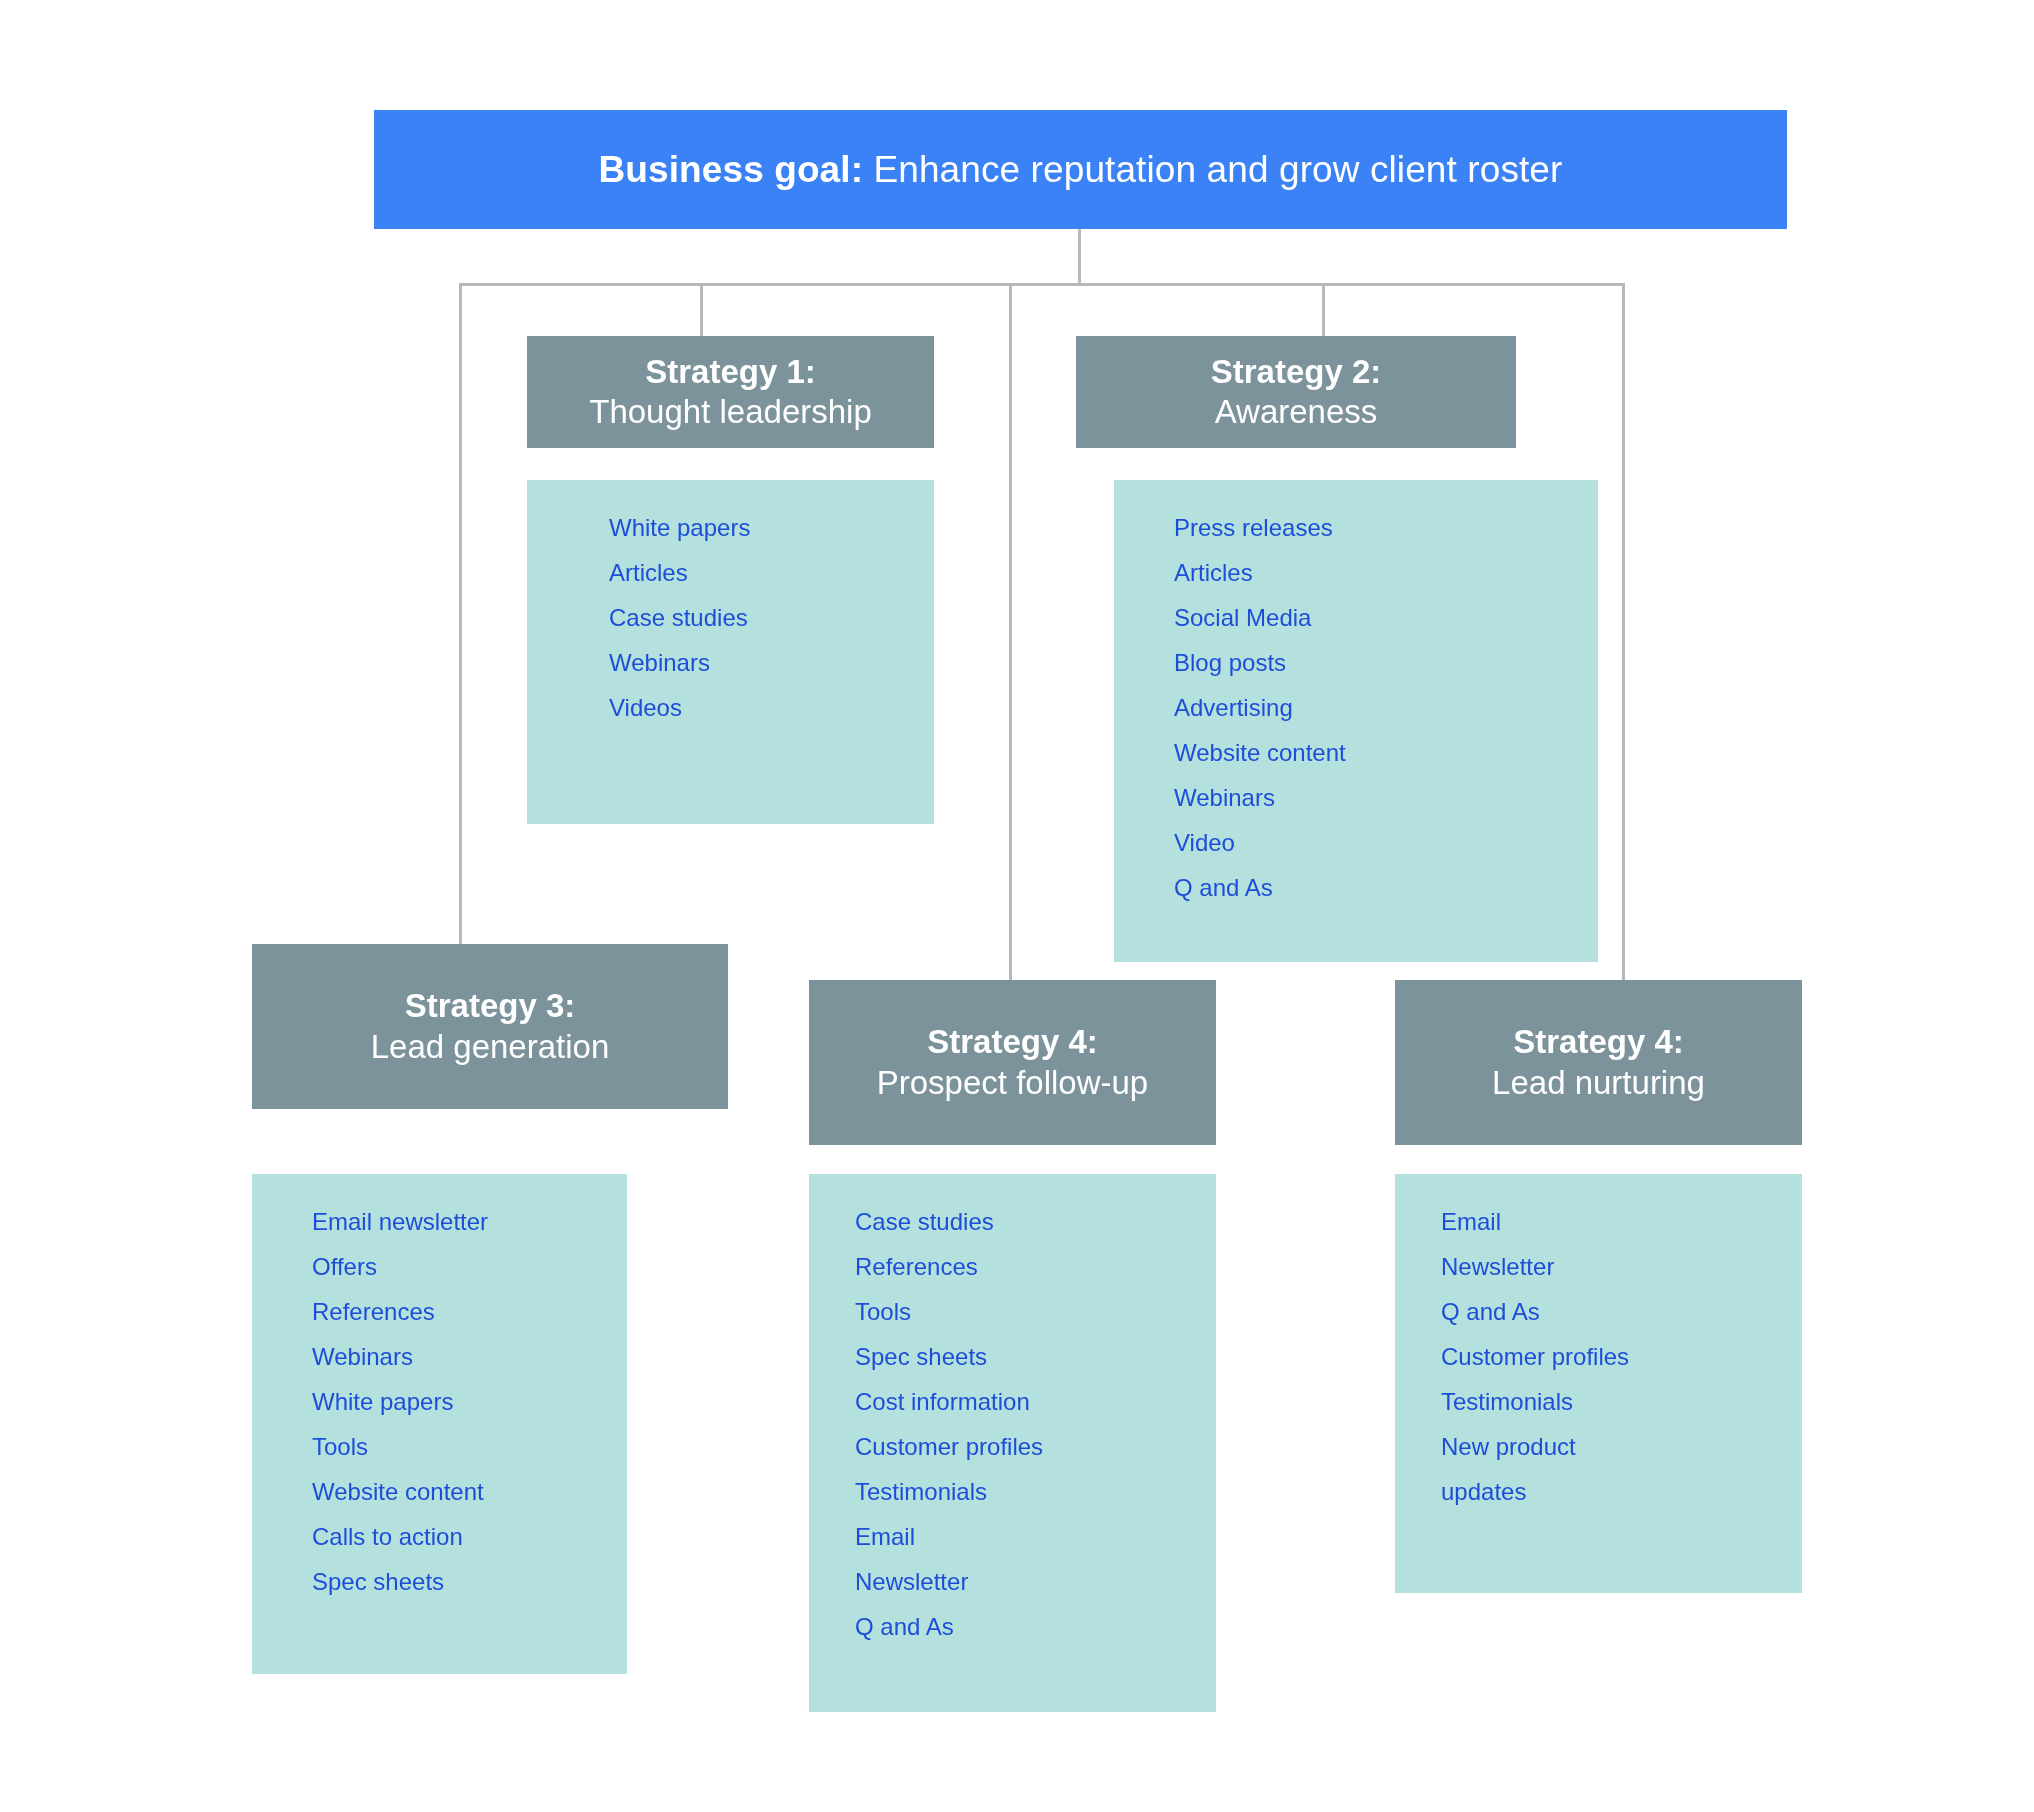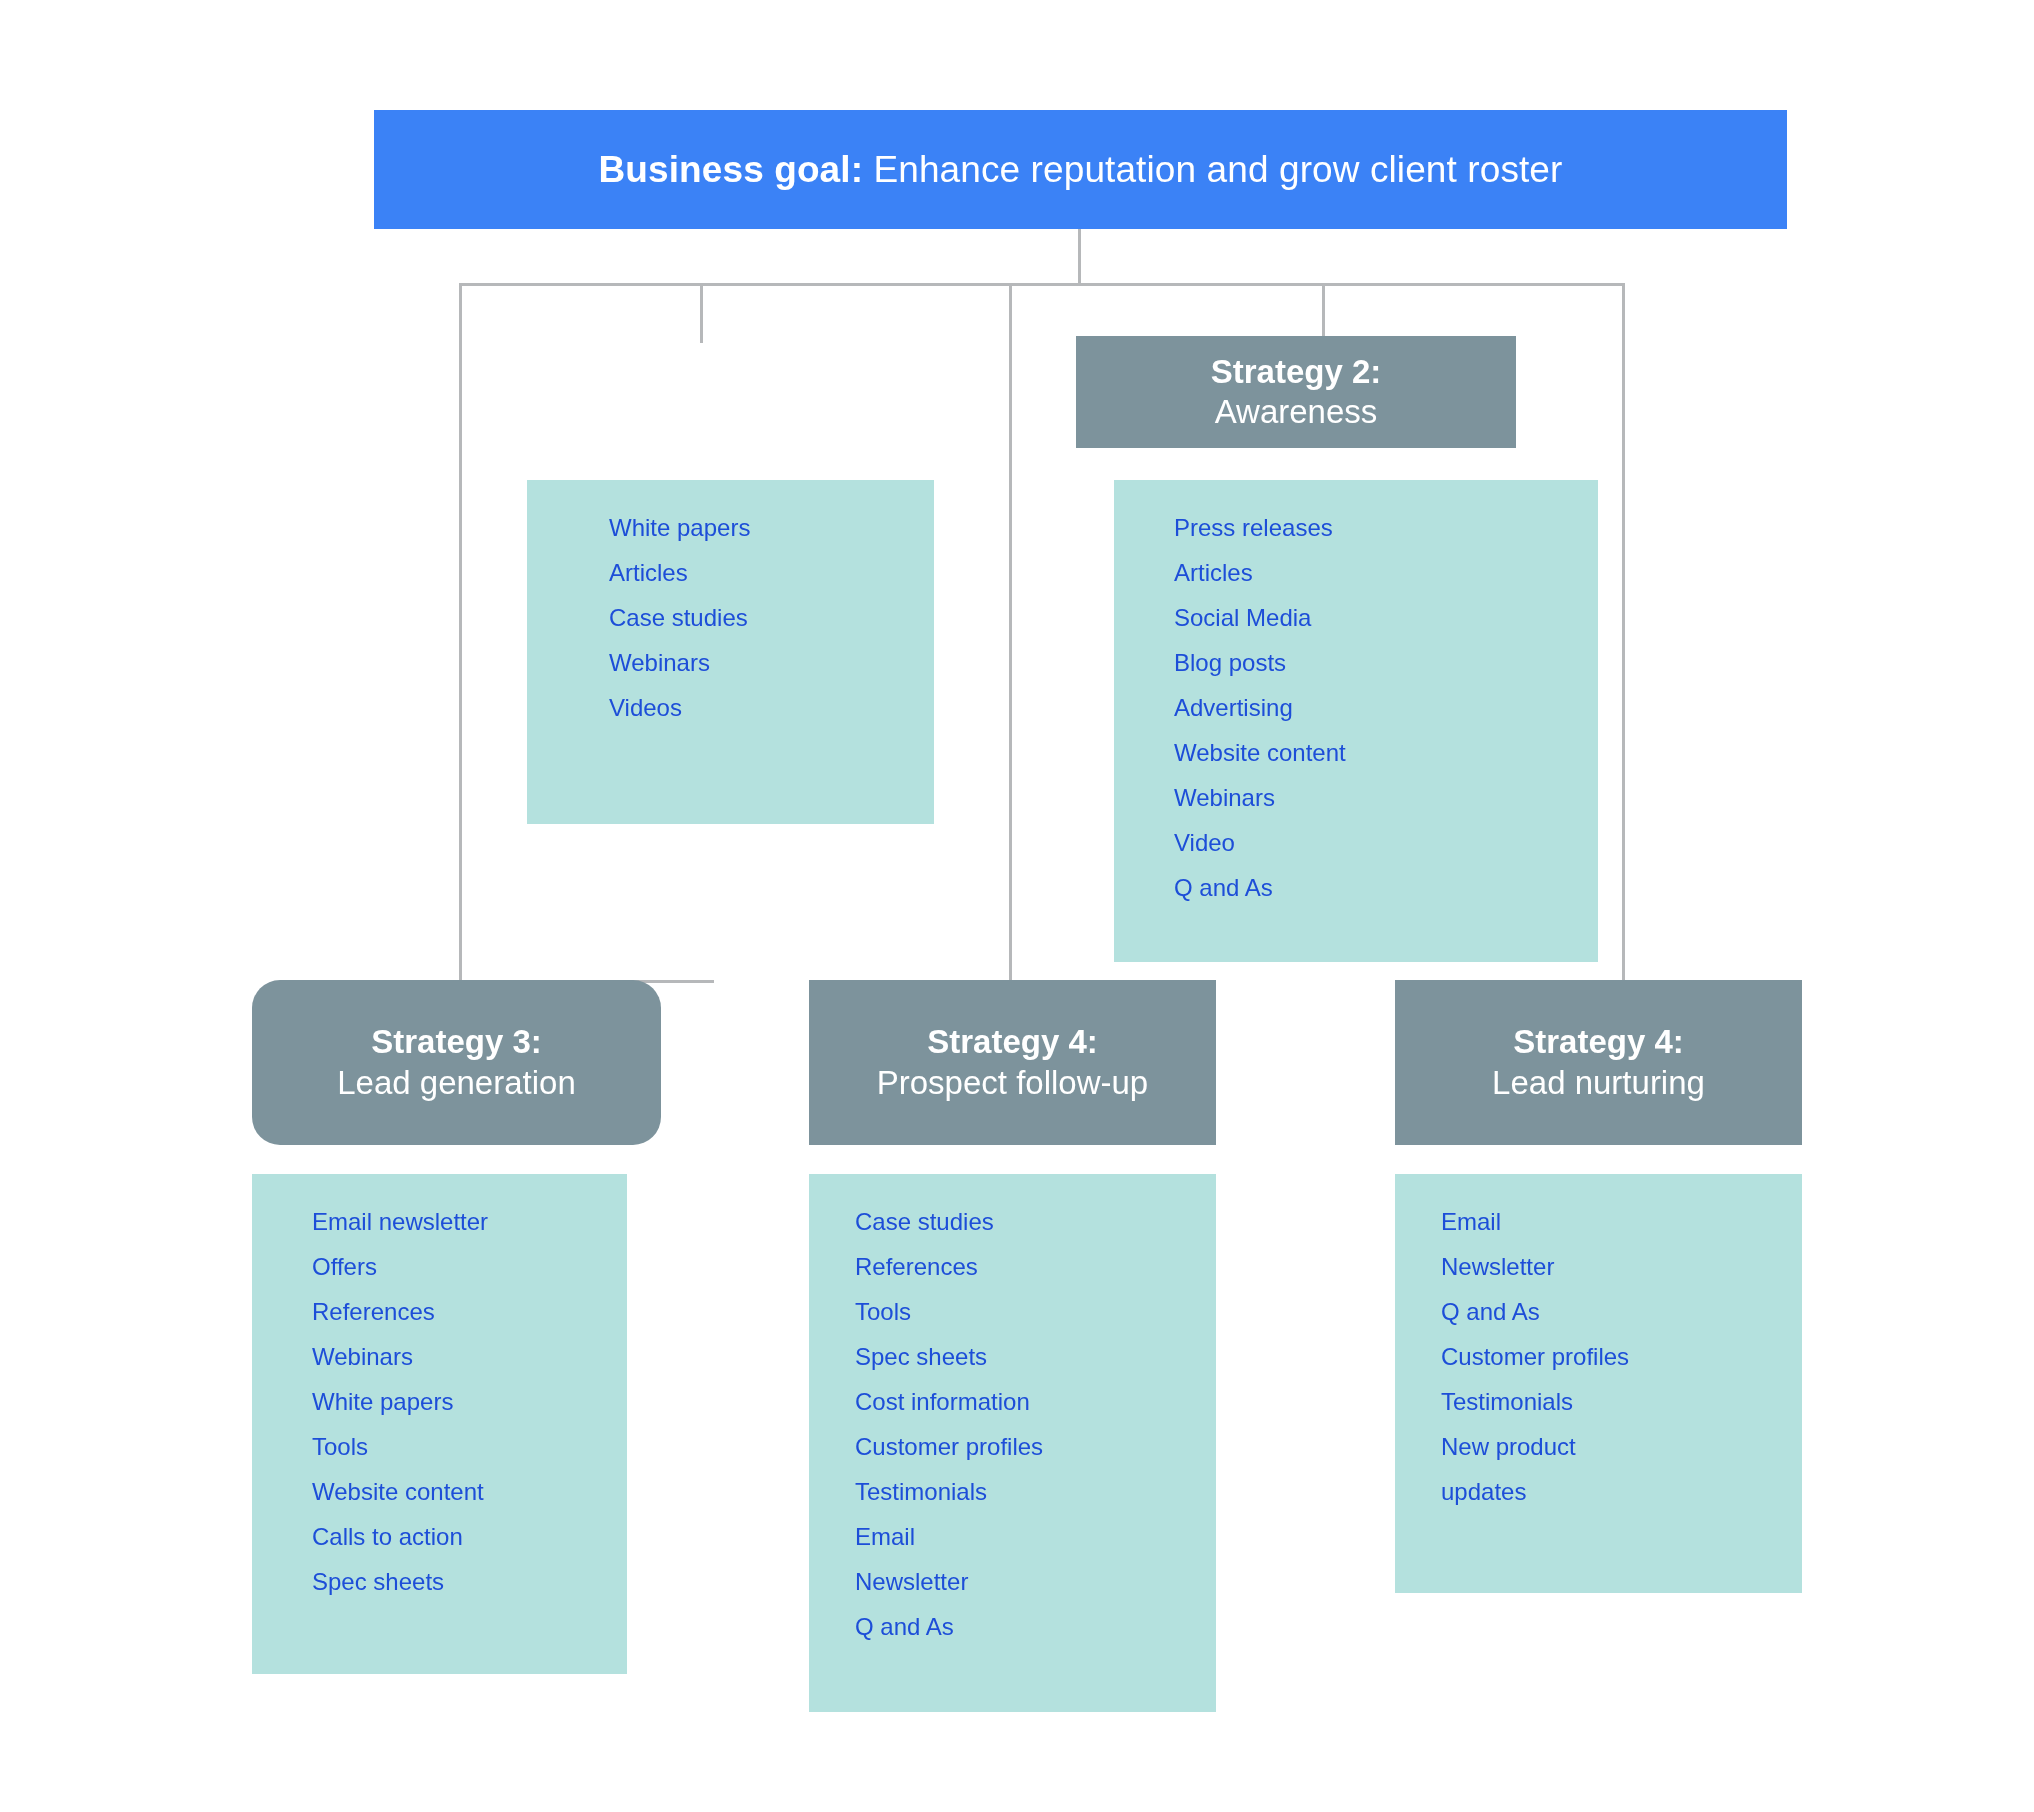--- a/index.html
+++ b/index.html
@@ -121,20 +121,24 @@
   <div class="line line-v" style="left:1322px; top:283px; height:60px;"></div>
 
   <div class="line line-v" style="left:459px; top:283px; height:697px;"></div>
   <div class="line line-h" style="left:459px; top:980px; width:255px;"></div>
 
   <div class="line line-v" style="left:1009px; top:283px; height:697px;"></div>
 
   <div class="line line-v" style="left:1622px; top:283px; height:697px;"></div>
   <div class="line line-h" style="left:1489px; top:980px; width:134px;"></div>
 
+  <div class="strat-head" style="left:527px; top:336px; width:407px; height:112px;">
+    <div class="t1">Strategy 1:</div>
+    <div class="t2">Thought leadership</div>
+  </div>
   <div class="strat-body indent-a" style="left:527px; top:480px; width:407px; height:344px;">
     <ul>
       <li>White papers</li>
       <li>Articles</li>
       <li>Case studies</li>
       <li>Webinars</li>
       <li>Videos</li>
     </ul>
   </div>
 
@@ -149,21 +153,21 @@
       <li>Social Media</li>
       <li>Blog posts</li>
       <li>Advertising</li>
       <li>Website content</li>
       <li>Webinars</li>
       <li>Video</li>
       <li>Q and As</li>
     </ul>
   </div>
 
-  <div class="strat-head" style="left:252px; top:980px; width:409px; height:165px;border-radius:28px;">
+  <div class="strat-head" style="left:252px; top:944px; width:476px; height:165px;">
     <div class="t1">Strategy 3:</div>
     <div class="t2">Lead generation</div>
   </div>
   <div class="strat-body indent-c" style="left:252px; top:1174px; width:375px; height:500px;">
     <ul>
       <li>Email newsletter</li>
       <li>Offers</li>
       <li>References</li>
       <li>Webinars</li>
       <li>White papers</li>

